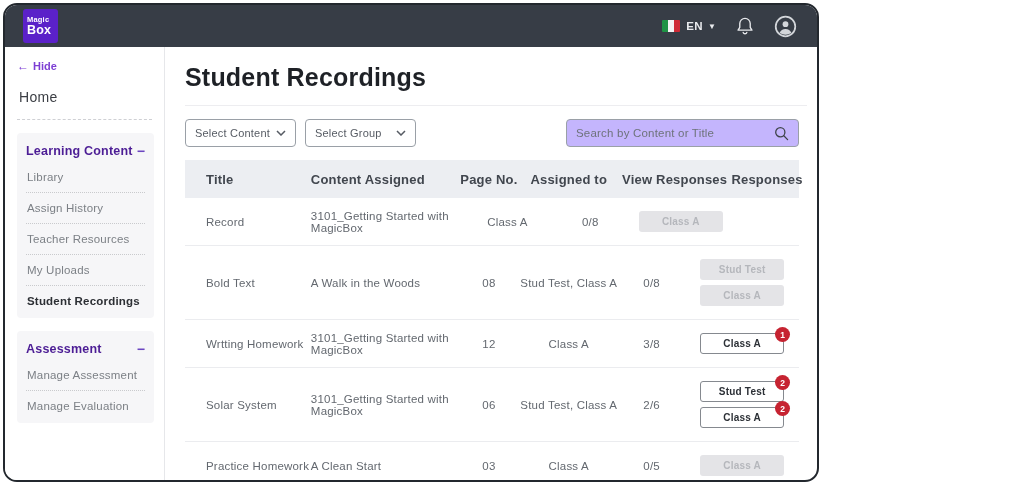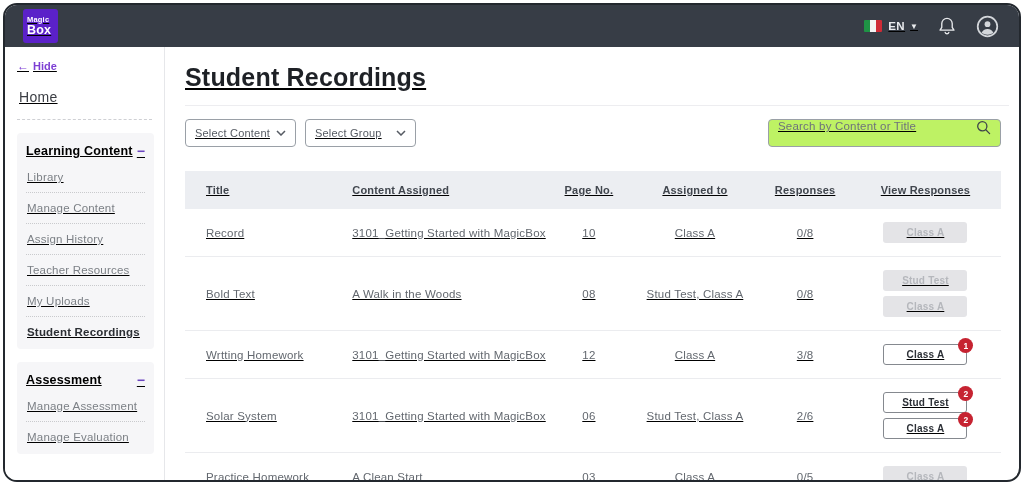--- a/index.html
+++ b/index.html
@@ -1,22 +1,22 @@
 <!DOCTYPE html>
 <html><head>
 <meta charset="utf-8">
 <style>
   * { margin:0; padding:0; box-sizing:border-box; }
   html,body { background:#fff; font-family:"Liberation Sans", sans-serif; }
   body { width:1024px; height:485px; overflow:hidden; }
 
   .frame {
-    width:1018px; height:479px; margin:3px;
+    width:816px; height:479px; margin:3px;
     border:2px solid #23282e; border-radius:14px;
-    overflow:hidden; background:#fff; display:flex; flex-direction:column;text-decoration:underline;
+    overflow:hidden; background:#fff; display:flex; flex-direction:column;
   }
 
   
   .topbar {
     height:42px; background:#373d46; flex:0 0 42px;
     display:flex; align-items:center; justify-content:space-between;
     padding:0 20px 0 18px;
   }
   .logo {
     width:35px; height:34px; background:#5b21c9; border-radius:3px;
@@ -44,21 +44,21 @@
     width:160px; flex:0 0 160px; background:#fff;
     border-right:1px solid #e6e7ea; padding:12px 10px 0 12px;
     overflow:hidden;
   }
   .hide-link { display:flex; align-items:center; gap:4px; color:#7d3fd4; font-size:11px; font-weight:600; cursor:pointer; }
   .hide-link .arrow { font-size:12px; }
   .side-home { margin:16px 0 14px 2px; font-size:14px; color:#3b3e44; letter-spacing:.3px; cursor:pointer; }
   .dash-divider { border-bottom:1px dashed #cfd0d4; margin-right:2px; }
   .side-section { background:#f6f6f8; border-radius:4px; margin-top:13px; padding:11px 9px 2px 9px; }
   .side-section-head { display:flex; align-items:center; justify-content:space-between; padding-bottom:4px; }
-  .side-section-title { font-size:12.5px; font-weight:800; color:#000000; letter-spacing:.2px; cursor:pointer; }
+  .side-section-title { font-size:12.5px; font-weight:800; color:#4c1d95; letter-spacing:.2px; cursor:pointer; }
   .collapse { color:#6b46c1; font-size:14px; font-weight:700; cursor:pointer; line-height:1; }
   .side-item {
     font-size:11.5px; color:#7c8086; padding:9px 0 9px 1px;
     border-bottom:1px dotted #c9cacd; cursor:pointer; letter-spacing:.2px;
   }
   .side-item:last-child { border-bottom:none; }
   .side-item.active { color:#2c2f34; font-weight:800; }
 
   
   .main { flex:1; min-width:0; padding:16px 10px 0 20px; display:flex; flex-direction:column; }
@@ -67,34 +67,34 @@
 
   .filter-bar { display:flex; align-items:center; margin-top:13px; gap:9px; }
   .select {
     width:111px; height:28px; border:1px solid #9aa0a7; border-radius:4px;
     display:flex; align-items:center; justify-content:space-between;
     padding:0 9px; font-size:11px; color:#565b63; background:#fff; cursor:pointer;
     letter-spacing:.2px;
   }
   .search-box {
     margin-left:auto; margin-right:8px; width:233px; height:28px;
-    border:1px solid #9aa0a7; border-radius:4px; background:#bef264;
-    display:flex; align-items:flex-start; padding:0 9px;
+    border:1px solid #9aa0a7; border-radius:4px; background:#c4b5fd;
+    display:flex; align-items:center; padding:0 9px;
   }
   .search-box input {
     border:none; outline:none; flex:1; font-size:11.5px; color:#40454c;
     font-family:"Liberation Sans", sans-serif; letter-spacing:.2px; background:transparent;
   }
   .search-box input::placeholder { color:#6e737b; }
 
   
   .table { margin-top:13px; margin-right:8px; }
   .thead {
     display:flex; align-items:center; background:#eceef2; height:38px;
-    font-size:11px; font-weight:800; color:#41464e; letter-spacing:.2px;margin-top:11px;
+    font-size:13px; font-weight:800; color:#41464e; letter-spacing:.2px;
   }
   .trow {
     display:flex; align-items:center; border-bottom:1px solid #ebecef;
     font-size:11.5px; color:#63686f; background:#fff; letter-spacing:.2px;
   }
   .td, .th { padding:8px 0; }
   .c-title   { width:20.5%; padding-left:21px; text-align:left; }
   .c-content { width:24%;  text-align:left; }
   .c-page    { width:10%;  text-align:center; }
   .c-assigned{ width:16%;  text-align:center; }
@@ -164,21 +164,20 @@
       <div class="dash-divider"></div>
       <div id="sidebar-sections">
   <section class="side-section">
     <div class="side-section-head">
       <span class="side-section-title">Learning Content</span>
       <span class="collapse">−</span>
     </div>
     <div class="side-items">
   <div class="side-item">Library</div>
 
-  <div class="side-item">Manage Content</div>
 
   <div class="side-item">Assign History</div>
 
   <div class="side-item">Teacher Resources</div>
 
   <div class="side-item">My Uploads</div>
 
   <div class="side-item active">Student Recordings</div>
 </div>
   </section>
@@ -222,28 +221,27 @@
             </svg>
         </div>
       </div>
 
       <div class="table">
         <div class="thead">
           <div class="th c-title">Title</div>
           <div class="th c-content">Content Assigned</div>
           <div class="th c-page">Page No.</div>
           <div class="th c-assigned">Assigned to</div>
+          <div class="th c-view" style="text-align:center;display:block;">View Responses</div>
           <div class="th c-resp">Responses</div>
-          <div class="th c-view" style="text-align:center;display:block;">View Responses</div>
         </div>
         <div id="table-body">
   <div class="trow">
     <div class="td c-title">Record</div>
     <div class="td c-content">3101_Getting Started with MagicBox</div>
-    <div class="td c-page">10</div>
     <div class="td c-assigned">Class A</div>
     <div class="td c-resp">0/8</div>
     <div class="td c-view">
       <div class="btn-stack">
   <button class="view-btn disabled">
     <span class="btn-label">Class A</span>
     
   </button>
 </div>
     </div>

